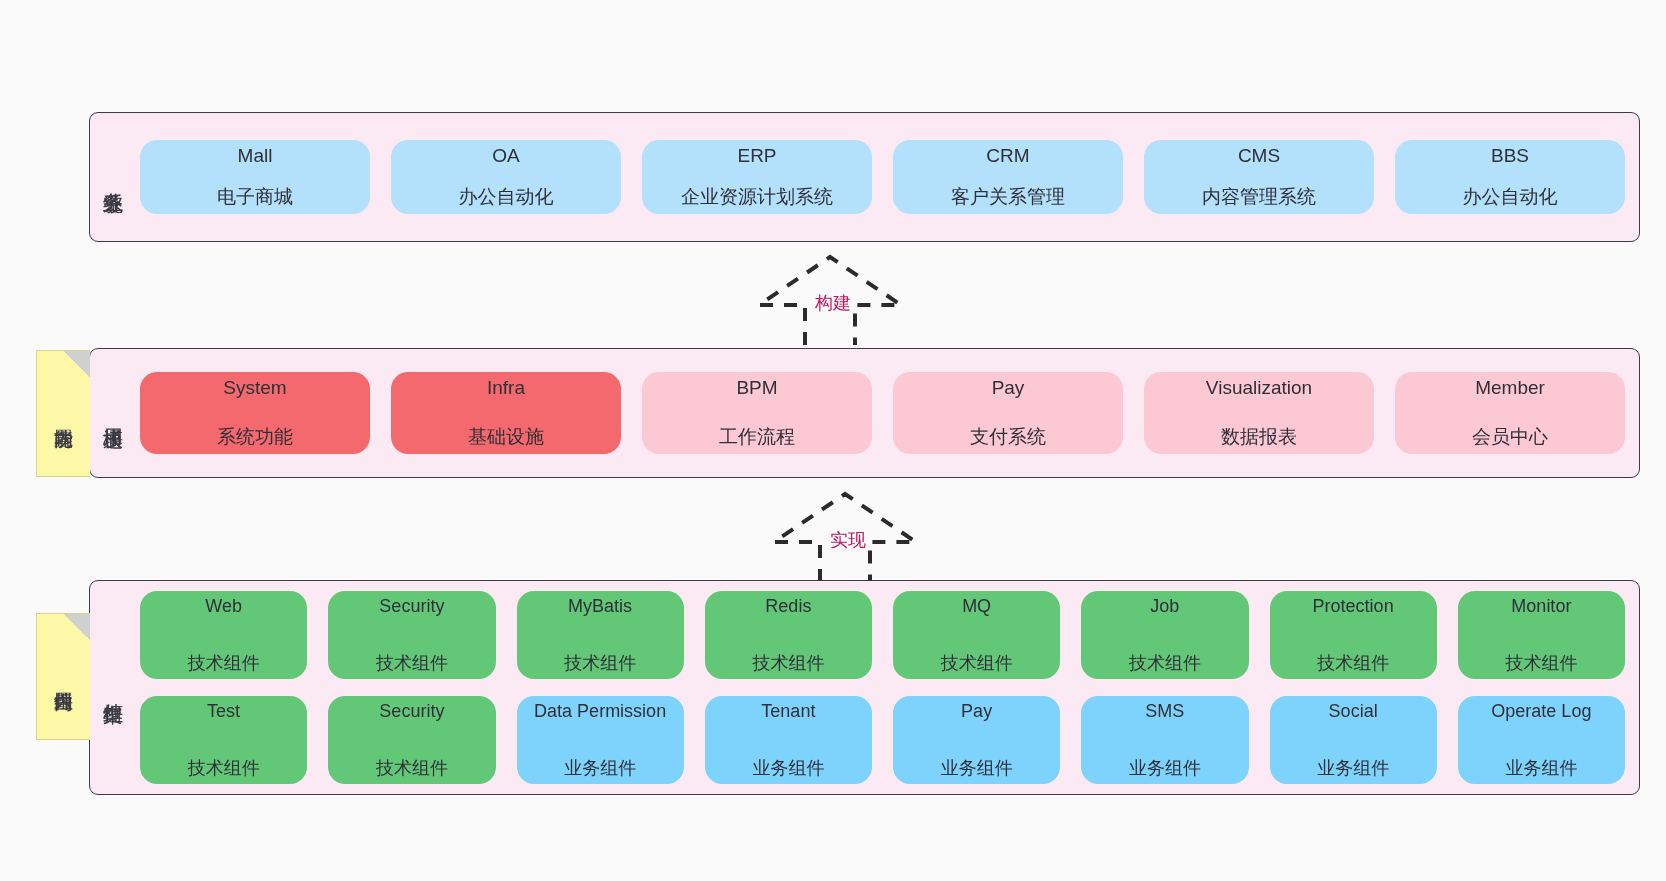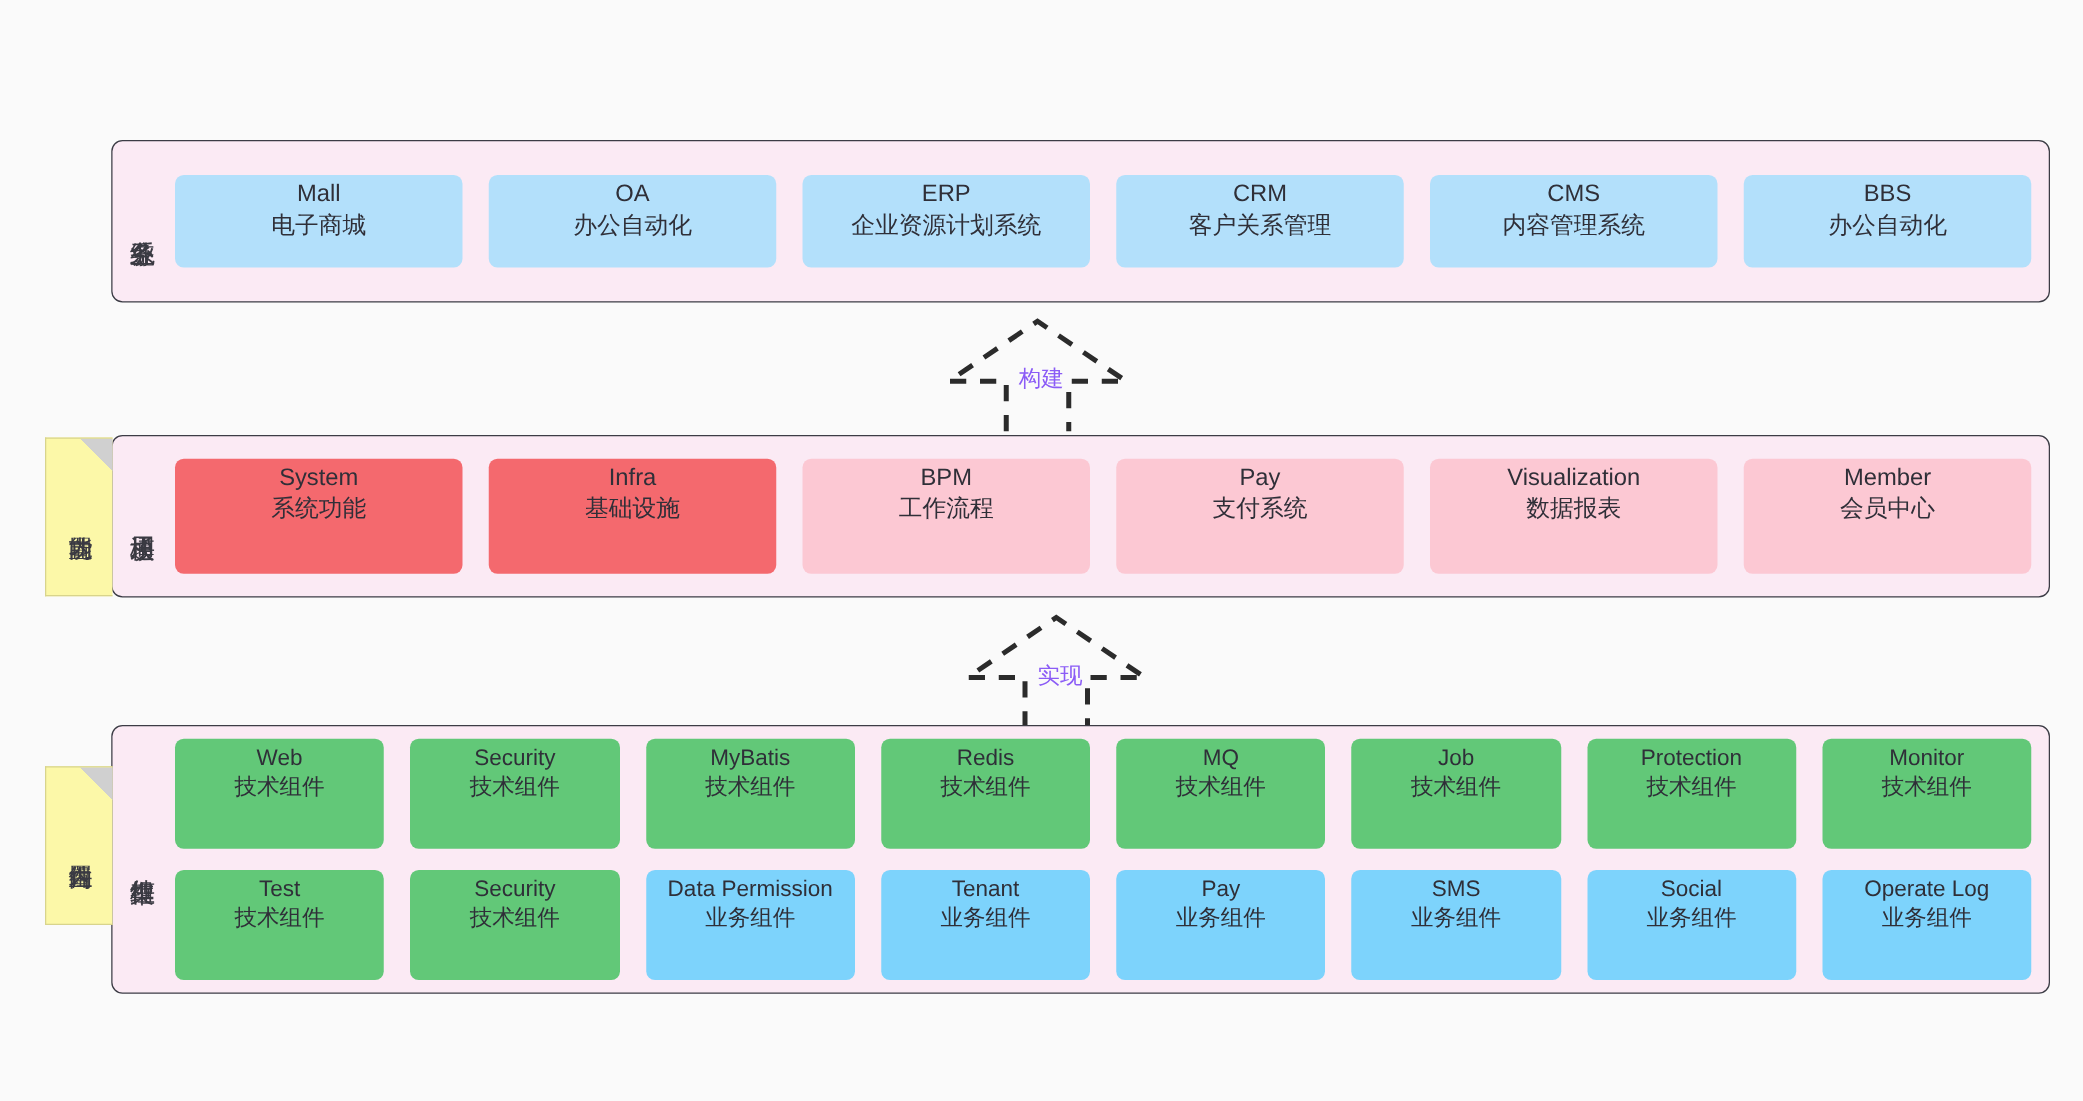--- a/index.html
+++ b/index.html
@@ -48,25 +48,25 @@
     gap: 14px;
     padding: 0 14px 0 4px;
   }
   .row {
     display: flex;
     gap: 21px;
     align-items: stretch;
   }
   .tile {
     flex: 1 1 0;
-    border-radius: 7px;
+    border-radius: 17px;
     display: flex;
     flex-direction: column;
     align-items: center;
-    justify-content: flex-start;
+    justify-content: space-between;
     text-align: center;
     font-size: 19px;
     line-height: 1.30;
     color: #2f2f38;
     padding: 4px 6px;
     min-width: 0;
   }
   .tile .l1 { display: block; }
   .tile .l2 { display: block; }
 
@@ -76,21 +76,21 @@
   .c-pink      { background: #fcc8d3; }
   .c-green     { background: #62c878; }
   .c-lgreen    { background: #7dd3fc; }
 
   
   #layer-business { left: 89px;  top: 112px; width: 1551px; height: 130px; }
   #layer-business .layer-body { padding-left: 4px; }
   #layer-business .tile { height: 74px; }
 
   #layer-common   { left: 89px;  top: 348px; width: 1551px; height: 130px; }
-  #layer-common .tile { height: 92px; }
+  #layer-common .tile { height: 82px; }
 
   #layer-framework{ left: 89px;  top: 580px; width: 1551px; height: 215px; }
   #layer-framework .layer-body { gap: 17px; }
   #layer-framework .tile { height: 88px; font-size: 18px; }
 
   
   .note {
     position: absolute;
     background: #fcf8a8;
     border: 1px solid #d8d48c;
@@ -115,21 +115,21 @@
   }
   #note-common    { left: 36px; top: 350px; width: 54px; height: 127px; }
   #note-framework { left: 36px; top: 613px; width: 54px; height: 127px; }
 
   
   .uml-arrow { position: absolute; }
   .uml-arrow svg { display: block; overflow: visible; }
   .uml-label {
     position: absolute;
     font-size: 18px;
-    color: #8b5cf6;
+    color: #be185d;
     background: transparent;
     white-space: nowrap;
   }
   #arrow-build  { left: 757px; top: 255px; width: 146px; height: 90px; }
   #arrow-build .uml-label  { left: 58px; top: 36px; }
   #arrow-impl   { left: 772px; top: 492px; width: 146px; height: 90px; }
   #arrow-impl .uml-label   { left: 58px; top: 36px; }
 </style>
 </head>
 <body>

